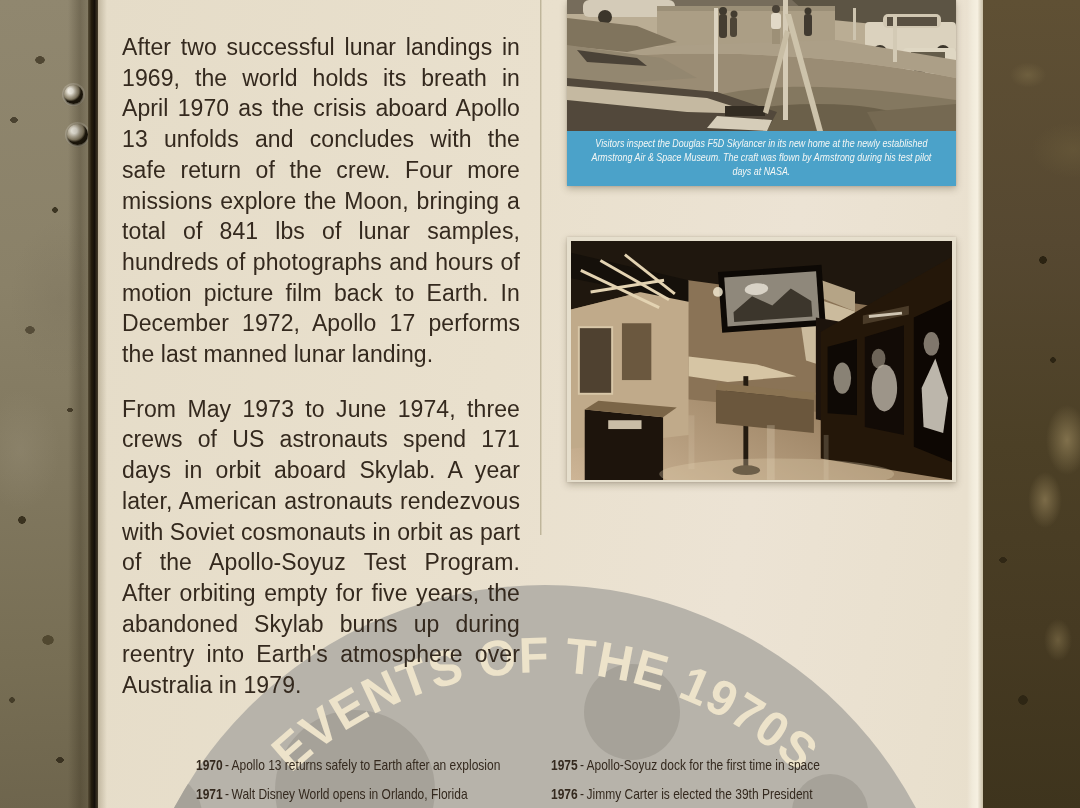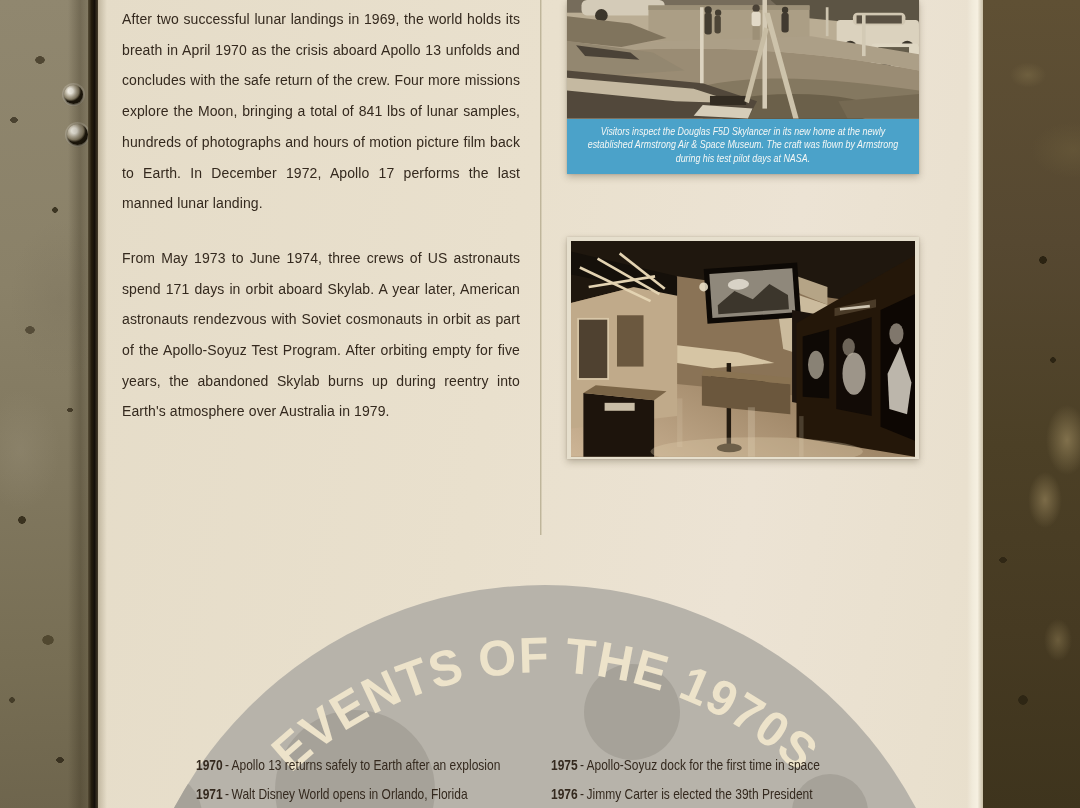--- a/index.html
+++ b/index.html
@@ -66,29 +66,29 @@
   .poster::after{ 
     content:"";position:absolute;left:0;top:0;bottom:0;width:9px;
     background:linear-gradient(90deg,rgba(150,138,110,.45),transparent);
   }
   .seam{
     position:absolute;left:442px;top:0;width:2px;height:535px;
     background:linear-gradient(90deg,#a29878,#ded5bf);opacity:.75;
   }
   
   .body-copy{
-    position:absolute;left:24px;top:4px;width:398px;
+    position:absolute;left:24px;top:32px;width:398px;
     color:var(--body-text,#34291e);
-    font-size:14px;line-height:30.7px;text-align:justify;letter-spacing:.1px;
+    font-size:23px;line-height:30.7px;text-align:justify;letter-spacing:.1px;
   }
   .body-copy p{margin:0;}
   .body-copy p + p{margin-top:24px;}
   
   .photo-card{
-    position:absolute;left:469px;width:352px;
+    position:absolute;left:469px;width:389px;
     box-shadow:0 3px 7px rgba(70,58,35,.3),0 0 2px rgba(70,58,35,.2);
     background:#ddd5c2;
   }
   .photo-card-1{top:0;}
   .photo-card-2{top:237px;}
   .photo-card svg{display:block;width:100%;}
   .photo-frame{padding:4px 4px 2px;background:#e6dfcd;}
   .photo-caption{
     background:var(--caption-bar,#4ba2c9);
     color:#f4f7f5;font-style:italic;font-size:10.5px;line-height:13.8px;

